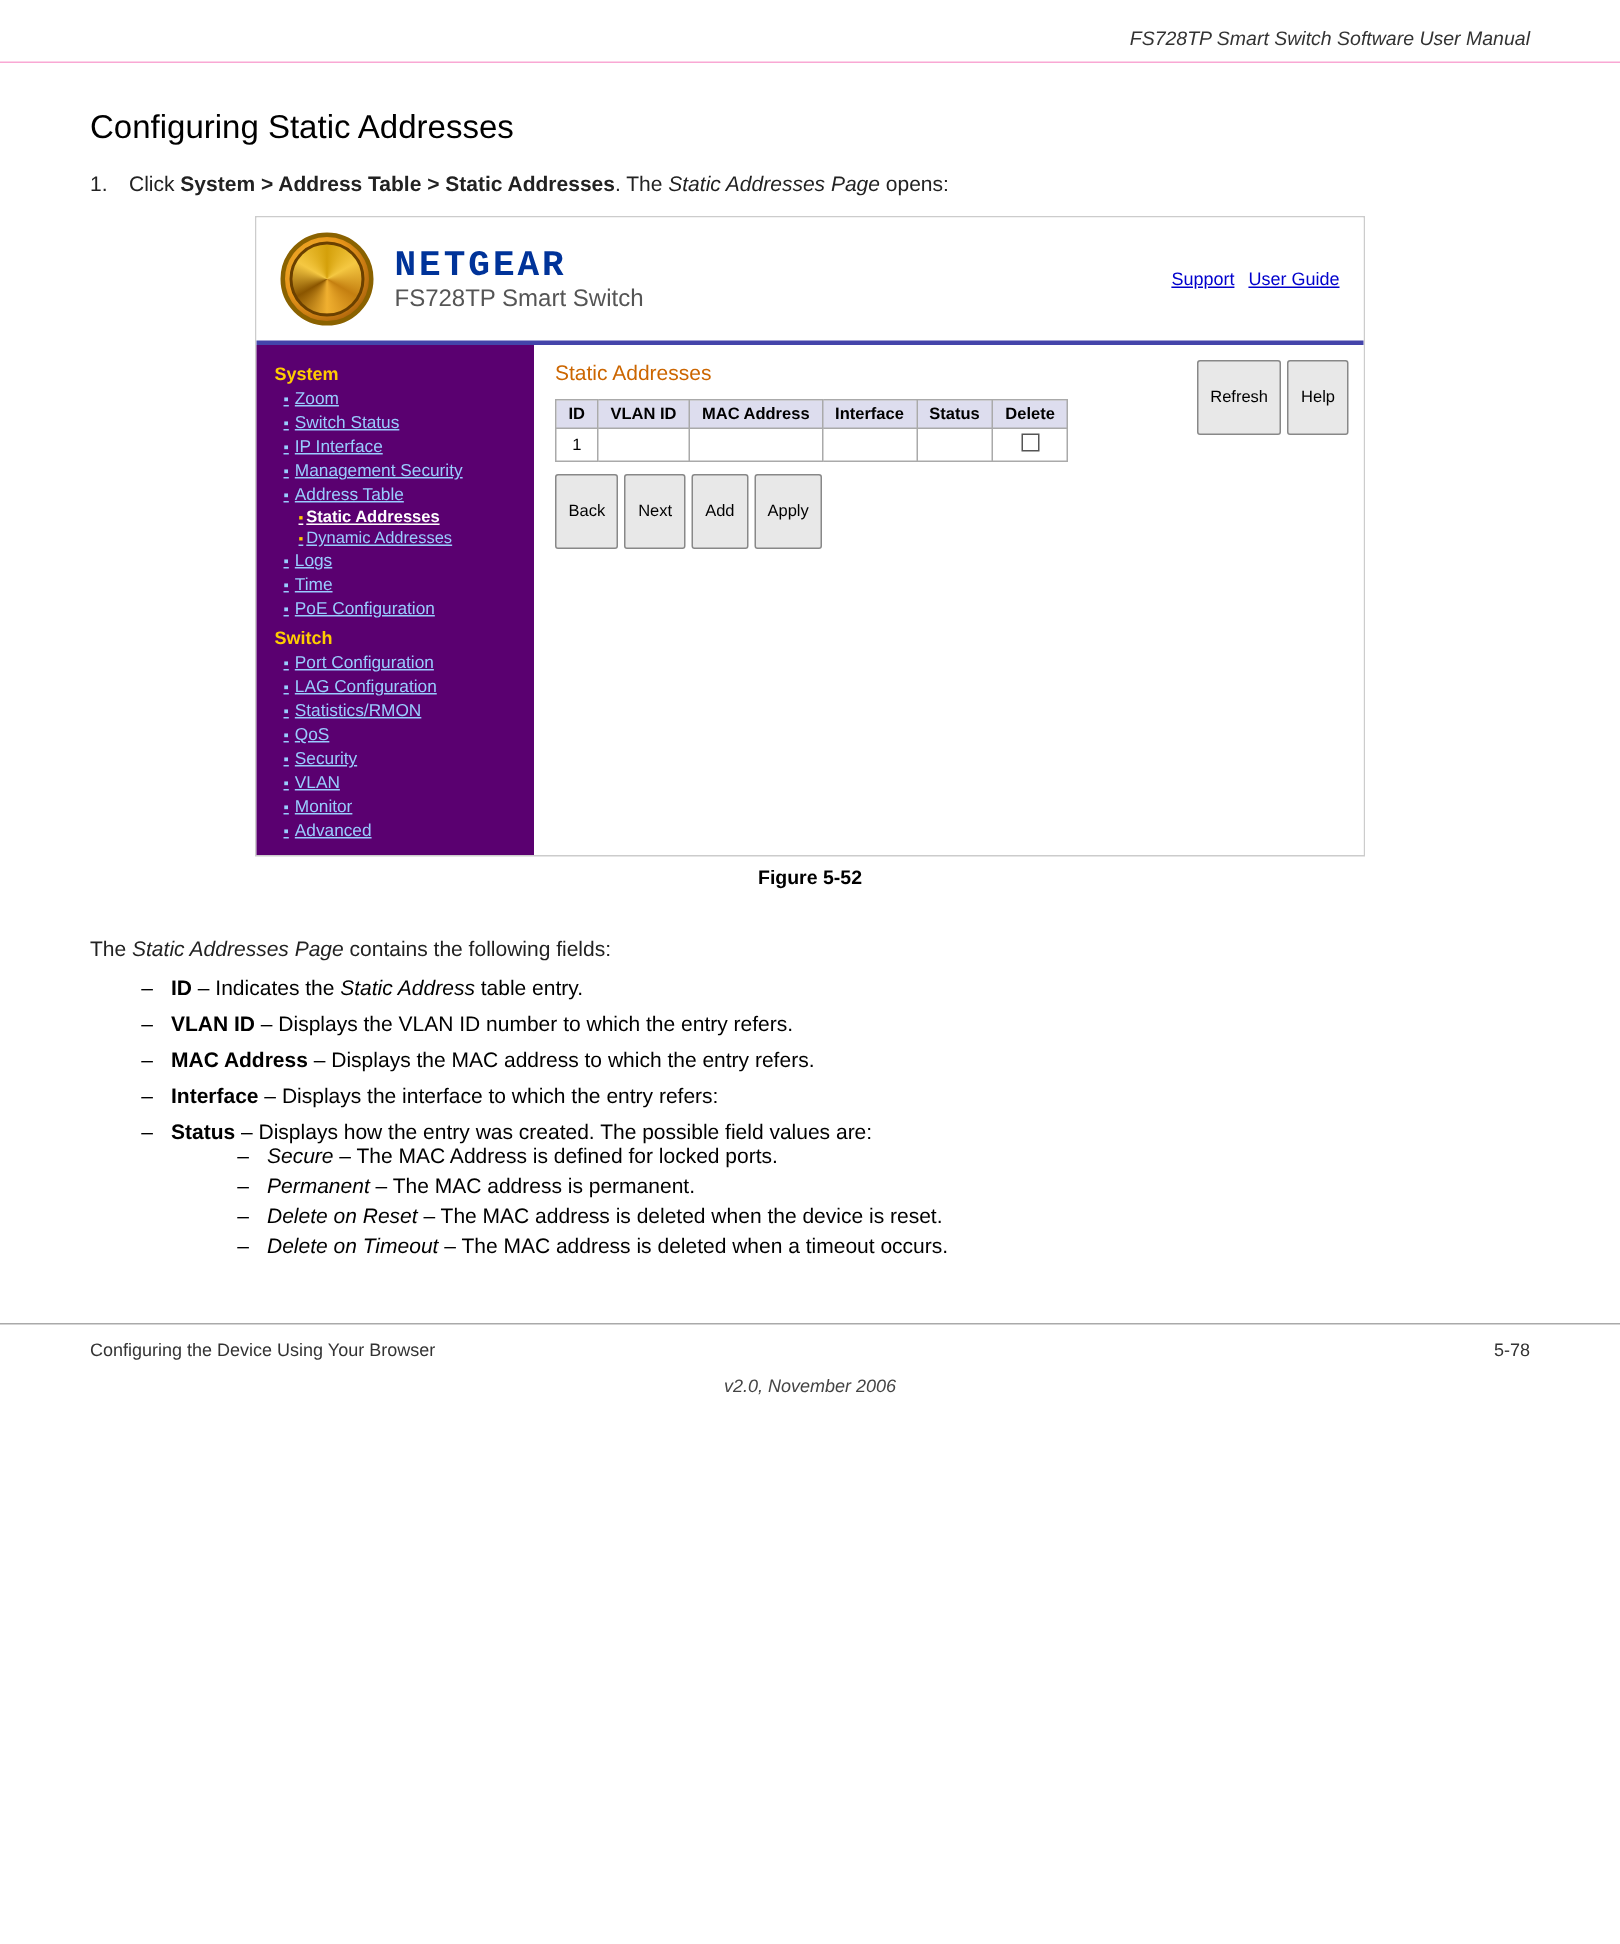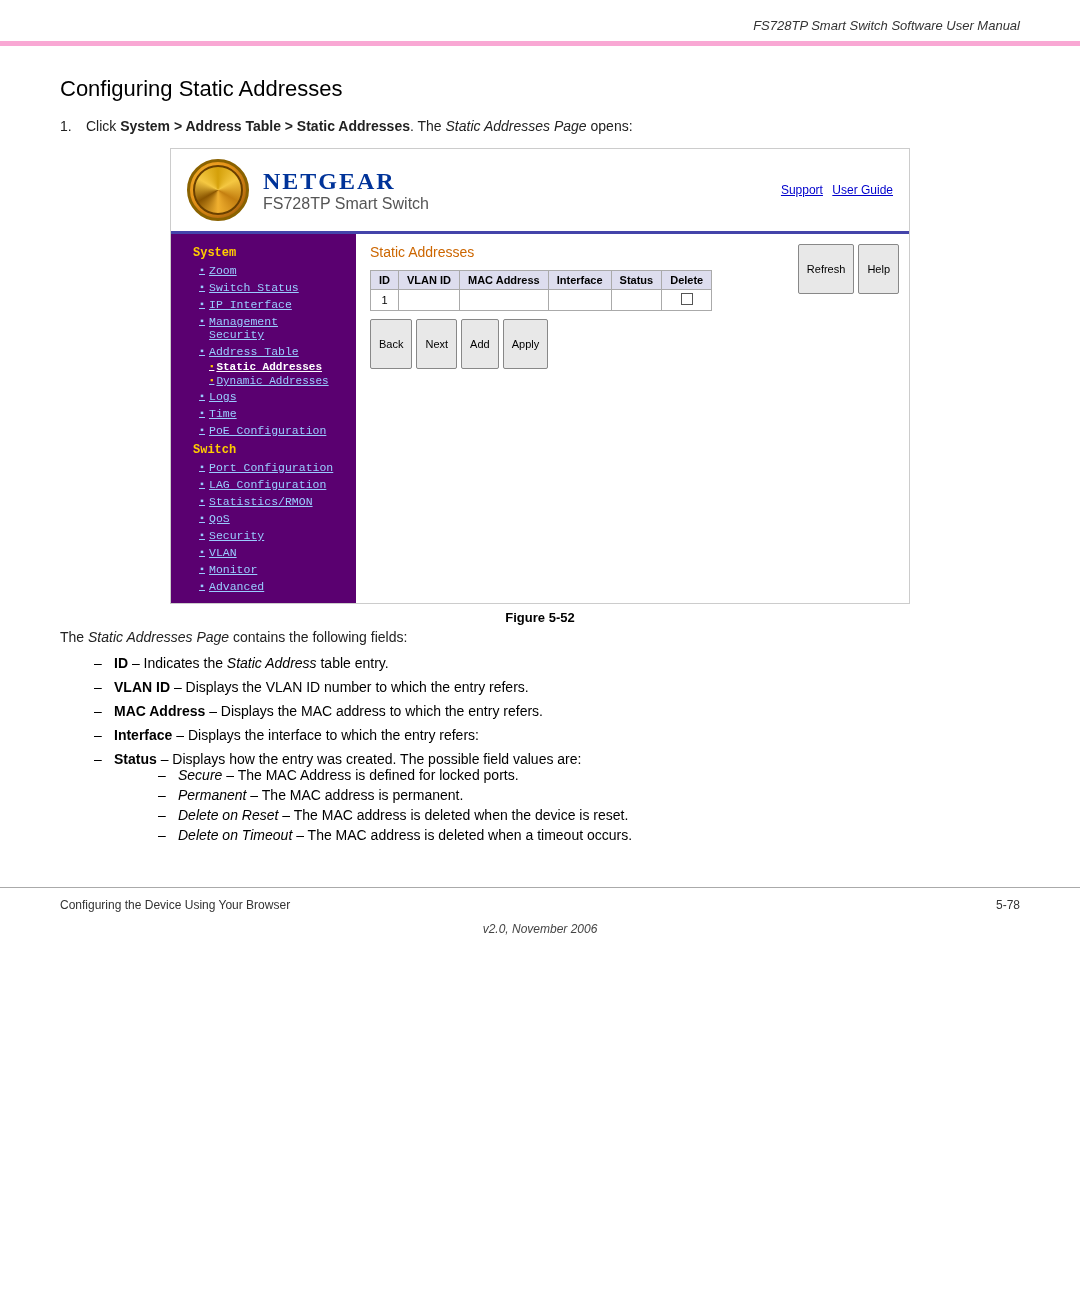--- a/index.html
+++ b/index.html
@@ -13,21 +13,21 @@
       padding: 0;
     }
 
     
     .doc-header {
       text-align: right;
       padding: 18px 60px 8px 60px;
       font-style: italic;
       font-size: 13px;
       color: #333;
-      border-bottom: 5px solid #f9a8d4;
+      border-bottom: 1px solid #f9a8d4;
     }
 
     
     .doc-content {
       padding: 30px 60px 20px 60px;
     }
 
     
     .page-title {
       font-size: 22px;
@@ -98,21 +98,21 @@
     }
     .ng-brand {
       display: flex;
       flex-direction: column;
     }
     .ng-brand-name {
       font-size: 24px;
       font-weight: 900;
       letter-spacing: 2px;
       color: #003399;
-      font-family: Liberation Serif, serif;
+      font-family: Liberation Mono, monospace;
     }
     .ng-brand-subtitle {
       font-size: 16px;
       color: #555;
       font-style: normal;
     }
     .ng-links {
       font-size: 12px;
       color: #0000cc;
     }
@@ -128,24 +128,23 @@
       display: flex;
       background: #f0f0f0;
     }
 
     
     .ng-sidebar {
       width: 185px;
       min-width: 185px;
       background: #5a0070;
       color: #fff;
-      padding: 8px 12px;
+      padding: 8px 2px;
       font-size: 11.5px;
       overflow-y: auto;
-      font-family: Liberation Mono, monospace;
     }
     .sidebar-section-label {
       color: #ffcc00;
       font-weight: bold;
       padding: 4px 10px 2px 10px;
       font-size: 12px;
     }
     .sidebar-item {
       padding: 2px 10px 2px 16px;
       color: #99ccff;
@@ -247,21 +246,21 @@
       display: flex;
       gap: 4px;
       margin-top: 6px;
     }
 
     
     .figure-label {
       font-weight: bold;
       font-size: 13px;
       text-align: center;
-      margin: 6px 0 4px 0;
+      margin: 6px 0 32px 0;
       width: 740px;
       margin-left: auto;
       margin-right: auto;
     }
 
     
     .body-text {
       font-size: 14px;
       color: #222;
       margin-bottom: 10px;

